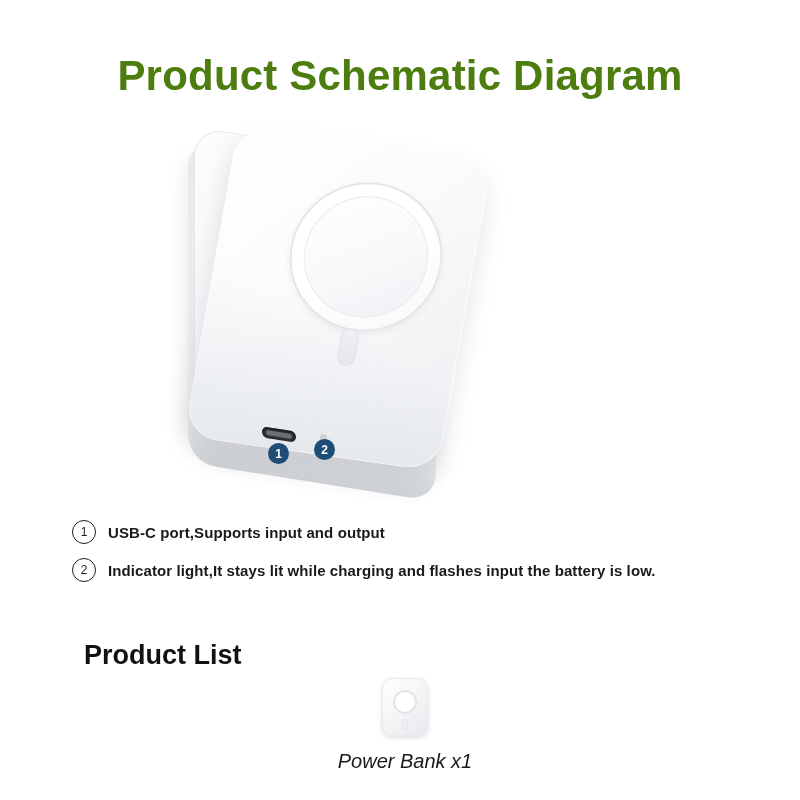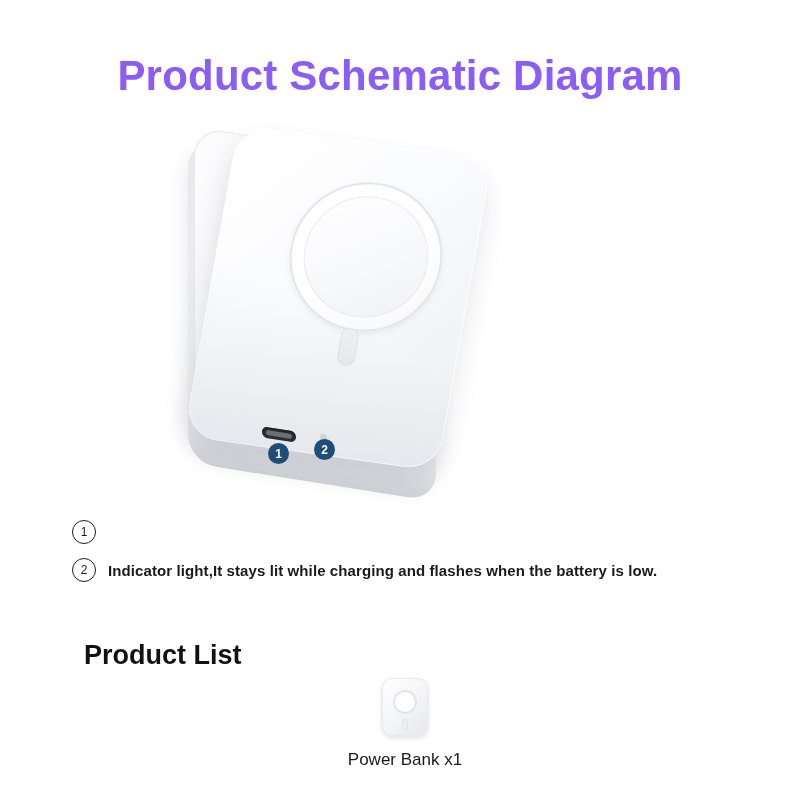--- a/index.html
+++ b/index.html
@@ -19,21 +19,21 @@
   
   .title {
     position: absolute;
     top: 52px;
     left: 0;
     width: 800px;
     text-align: center;
     font-size: 42px;
     font-weight: bold;
     letter-spacing: 0.2px;
-    color: #8b5cf6;
+    color: #4d7c0f;
   }
 
   
   .hero {
     position: absolute;
     left: 170px;
     top: 140px;
     width: 450px;
     height: 350px;
   }
@@ -237,22 +237,23 @@
     align-items: center;
   }
   .item-art {
     height: 62px;
     display: flex;
     align-items: center;
     justify-content: center;
   }
   .item-label {
     margin-top: 12px;
-    font-size: 17px;
+    font-size: 20px;
     color: #1a1a1a;
+    font-style: italic;
   }
 
   
   .mini-pb {
     position: relative;
     width: 46px;
     height: 58px;
     border-radius: 10px;
     background: linear-gradient(135deg, #ffffff 0%, #f3f4f6 55%, #e6e8ec 100%);
     box-shadow: 0 2px 5px rgba(0,0,0,0.13), inset 0 0 0 1px #e8eaee;
@@ -341,24 +342,25 @@
   <div class="usb-port-inner"></div>
   <div class="indicator-dot"></div>
 
   <div class="callout callout-1">1</div>
   <div class="callout callout-2">2</div>
 </div>
 
 <div class="legend">
   <div class="legend-row">
     <div class="legend-num">1</div>
+    <div class="legend-text">USB-C port,Supports input and output</div>
   </div>
   <div class="legend-row">
     <div class="legend-num">2</div>
-    <div class="legend-text">Indicator light,It stays lit while charging and flashes when the battery is low.</div>
+    <div class="legend-text">Indicator light,It stays lit while charging and flashes input the battery is low.</div>
   </div>
 </div>
 
 <div class="product-list-title">Product List</div>
 
 <div class="items">
 
   <div class="item">
     <div class="item-art">
       <div class="mini-pb">

